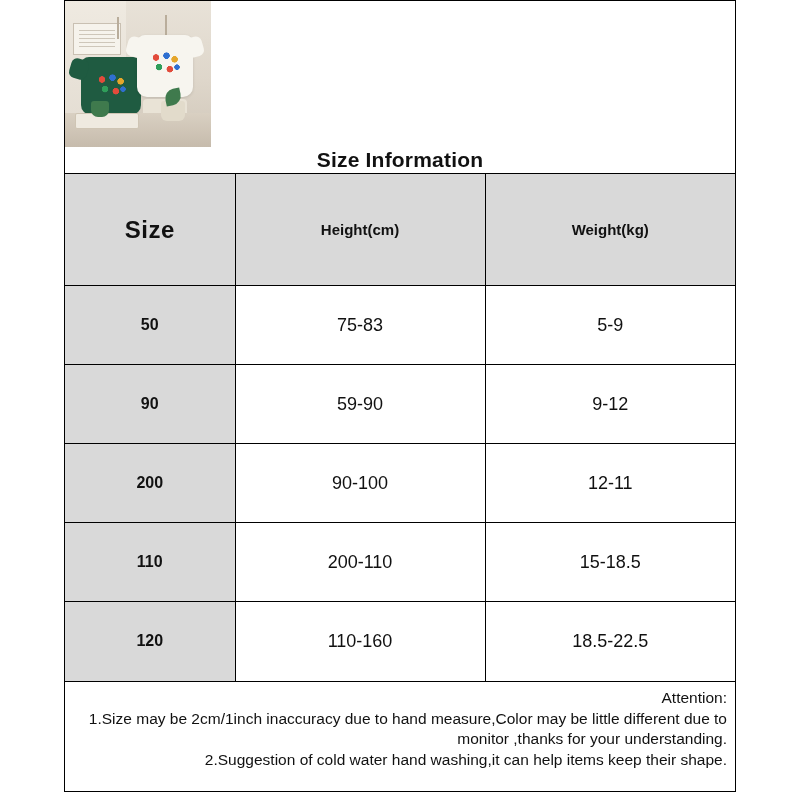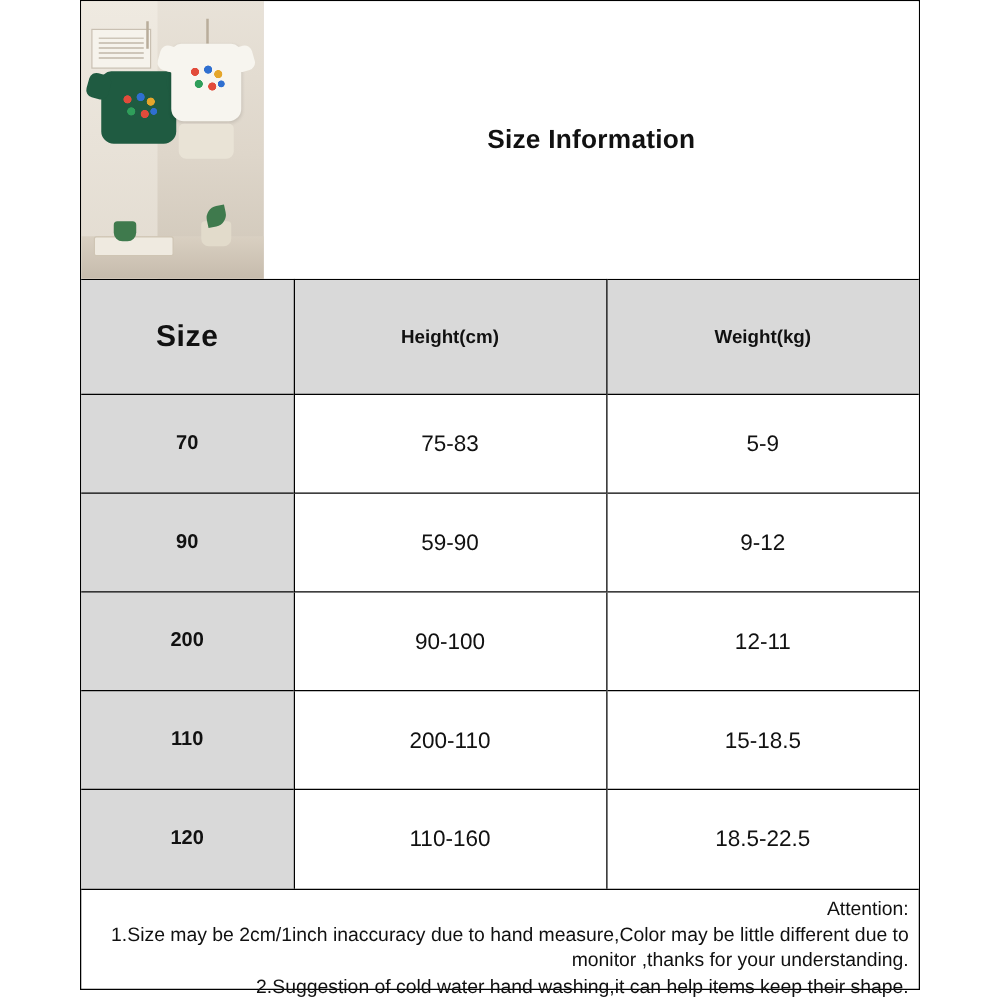--- a/index.html
+++ b/index.html
@@ -31,22 +31,23 @@
     width: 672px;
     height: 792px;
     border: 1px solid #000000;
     box-sizing: border-box;
     background: #ffffff;
   }
 
   
   .header-band {
     display: flex;
-    height: 222px;
-    box-sizing: border-box;
+    height: 172px;
+    box-sizing: border-box;
+    flex-direction: column;
   }
   .product-photo {
     width: 146px;
     height: 100%;
     flex: 0 0 146px;
     position: relative;
     overflow: hidden;
     background: #dfd8cf;
   }
 
@@ -208,21 +209,21 @@
   }
   table.size-table th:last-child,
   table.size-table td:last-child {
     border-right: none;
   }
   col.col-size   { width: 170px; }
   col.col-height { width: 250px; }
   col.col-weight { width: 250px; }
 
   thead th {
-    height: 92px;
+    height: 112px;
     background: #d9d9d9;
     font-size: 15px;
     font-weight: bold;
     color: #111111;
   }
   thead th.head-size {
     font-size: 24px;
     letter-spacing: .5px;
   }
   tbody td {
@@ -308,21 +309,21 @@
       </colgroup>
       <thead>
         <tr>
           <th class="head-size">Size</th>
           <th>Height(cm)</th>
           <th>Weight(kg)</th>
         </tr>
       </thead>
       <tbody>
         <tr>
-          <td class="cell-size">70</td>
+          <td class="cell-size">50</td>
           <td>75-83</td>
           <td>5-9</td>
         </tr>
         <tr>
           <td class="cell-size">90</td>
           <td>59-90</td>
           <td>9-12</td>
         </tr>
         <tr>
           <td class="cell-size">200</td>

